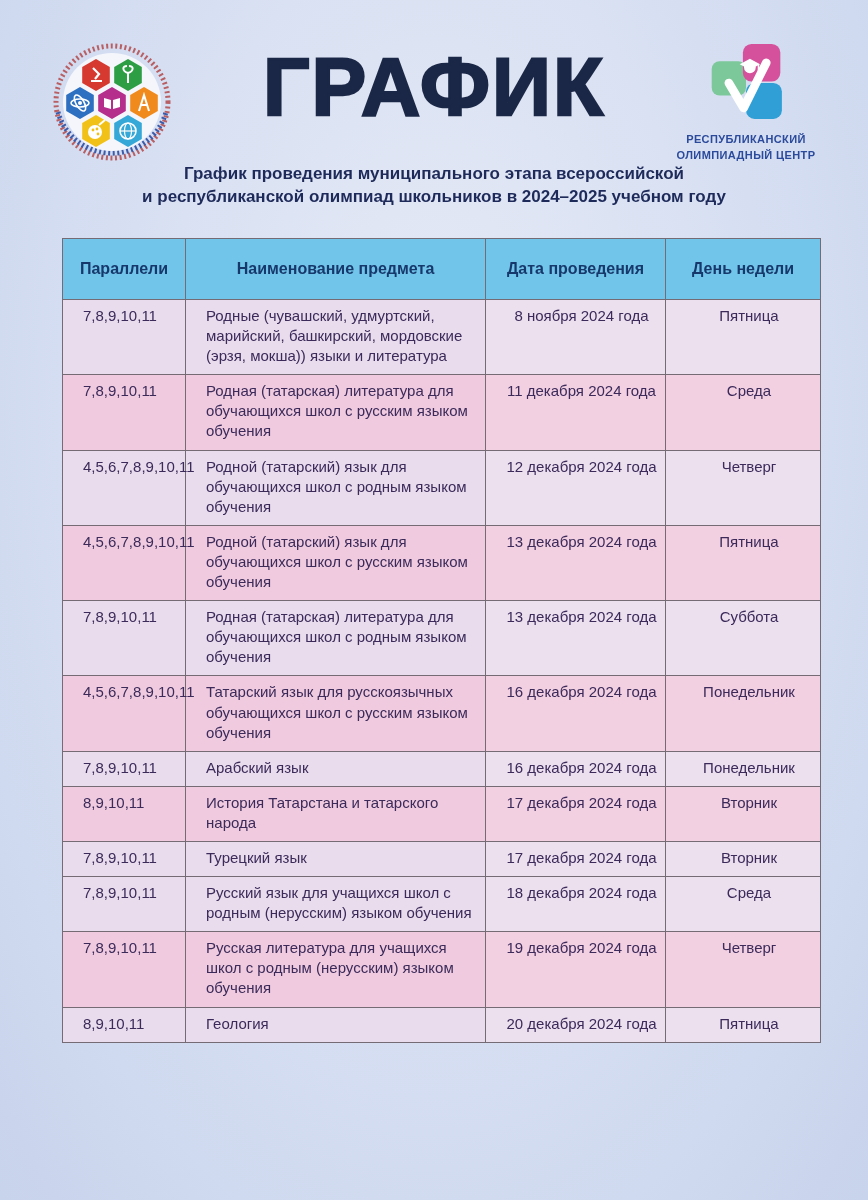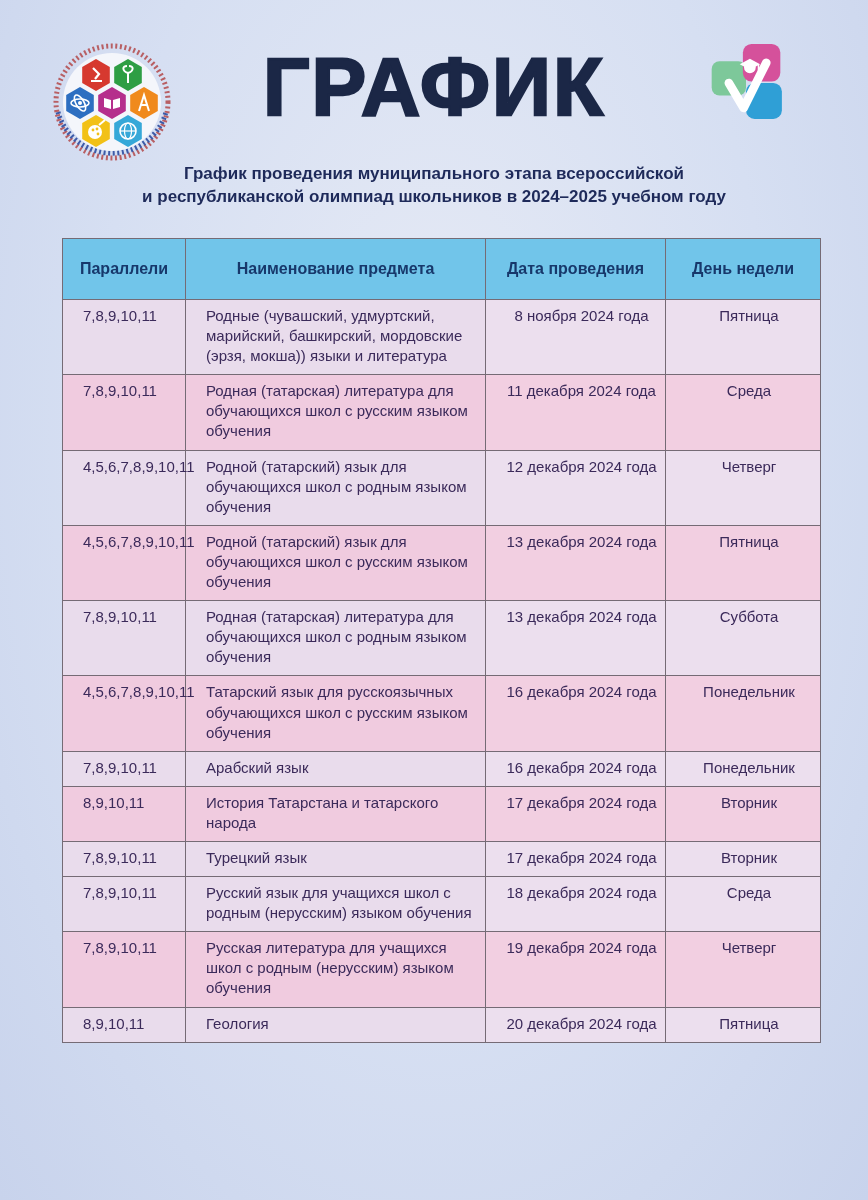--- a/index.html
+++ b/index.html
@@ -140,20 +140,24 @@
     <div class="roc-logo">
       <svg class="roc-mark" viewBox="0 0 100 104">
         <rect x="6" y="24" width="44" height="44" rx="10" fill="#7dc89a"></rect>
         <rect x="46" y="2" width="48" height="48" rx="11" fill="#d5519b"></rect>
         <rect x="50" y="52" width="46" height="46" rx="11" fill="#2f9fd6"></rect>
         <path d="M 28 52 L 47 84 L 76 26" fill="none" stroke="#ffffff" stroke-width="11" stroke-linecap="round" stroke-linejoin="round"></path>
         <circle cx="55" cy="32" r="7.5" fill="#ffffff"></circle>
         <polygon points="42,28 55,21 68,28 55,35" fill="#ffffff"></polygon>
         <path d="M 66 28 L 66 36" stroke="#ffffff" stroke-width="2"></path>
       </svg>
+      <div class="roc-text">
+        <div>РЕСПУБЛИКАНСКИЙ</div>
+        <div>ОЛИМПИАДНЫЙ ЦЕНТР</div>
+      </div>
     </div>
   </div>
 
   <div class="subtitle">
     <div>График проведения муниципального этапа всероссийской</div>
     <div>и республиканской олимпиад школьников в 2024–2025 учебном году</div>
   </div>
 
   <div class="sched-table-wrap">
     <table class="sched">

